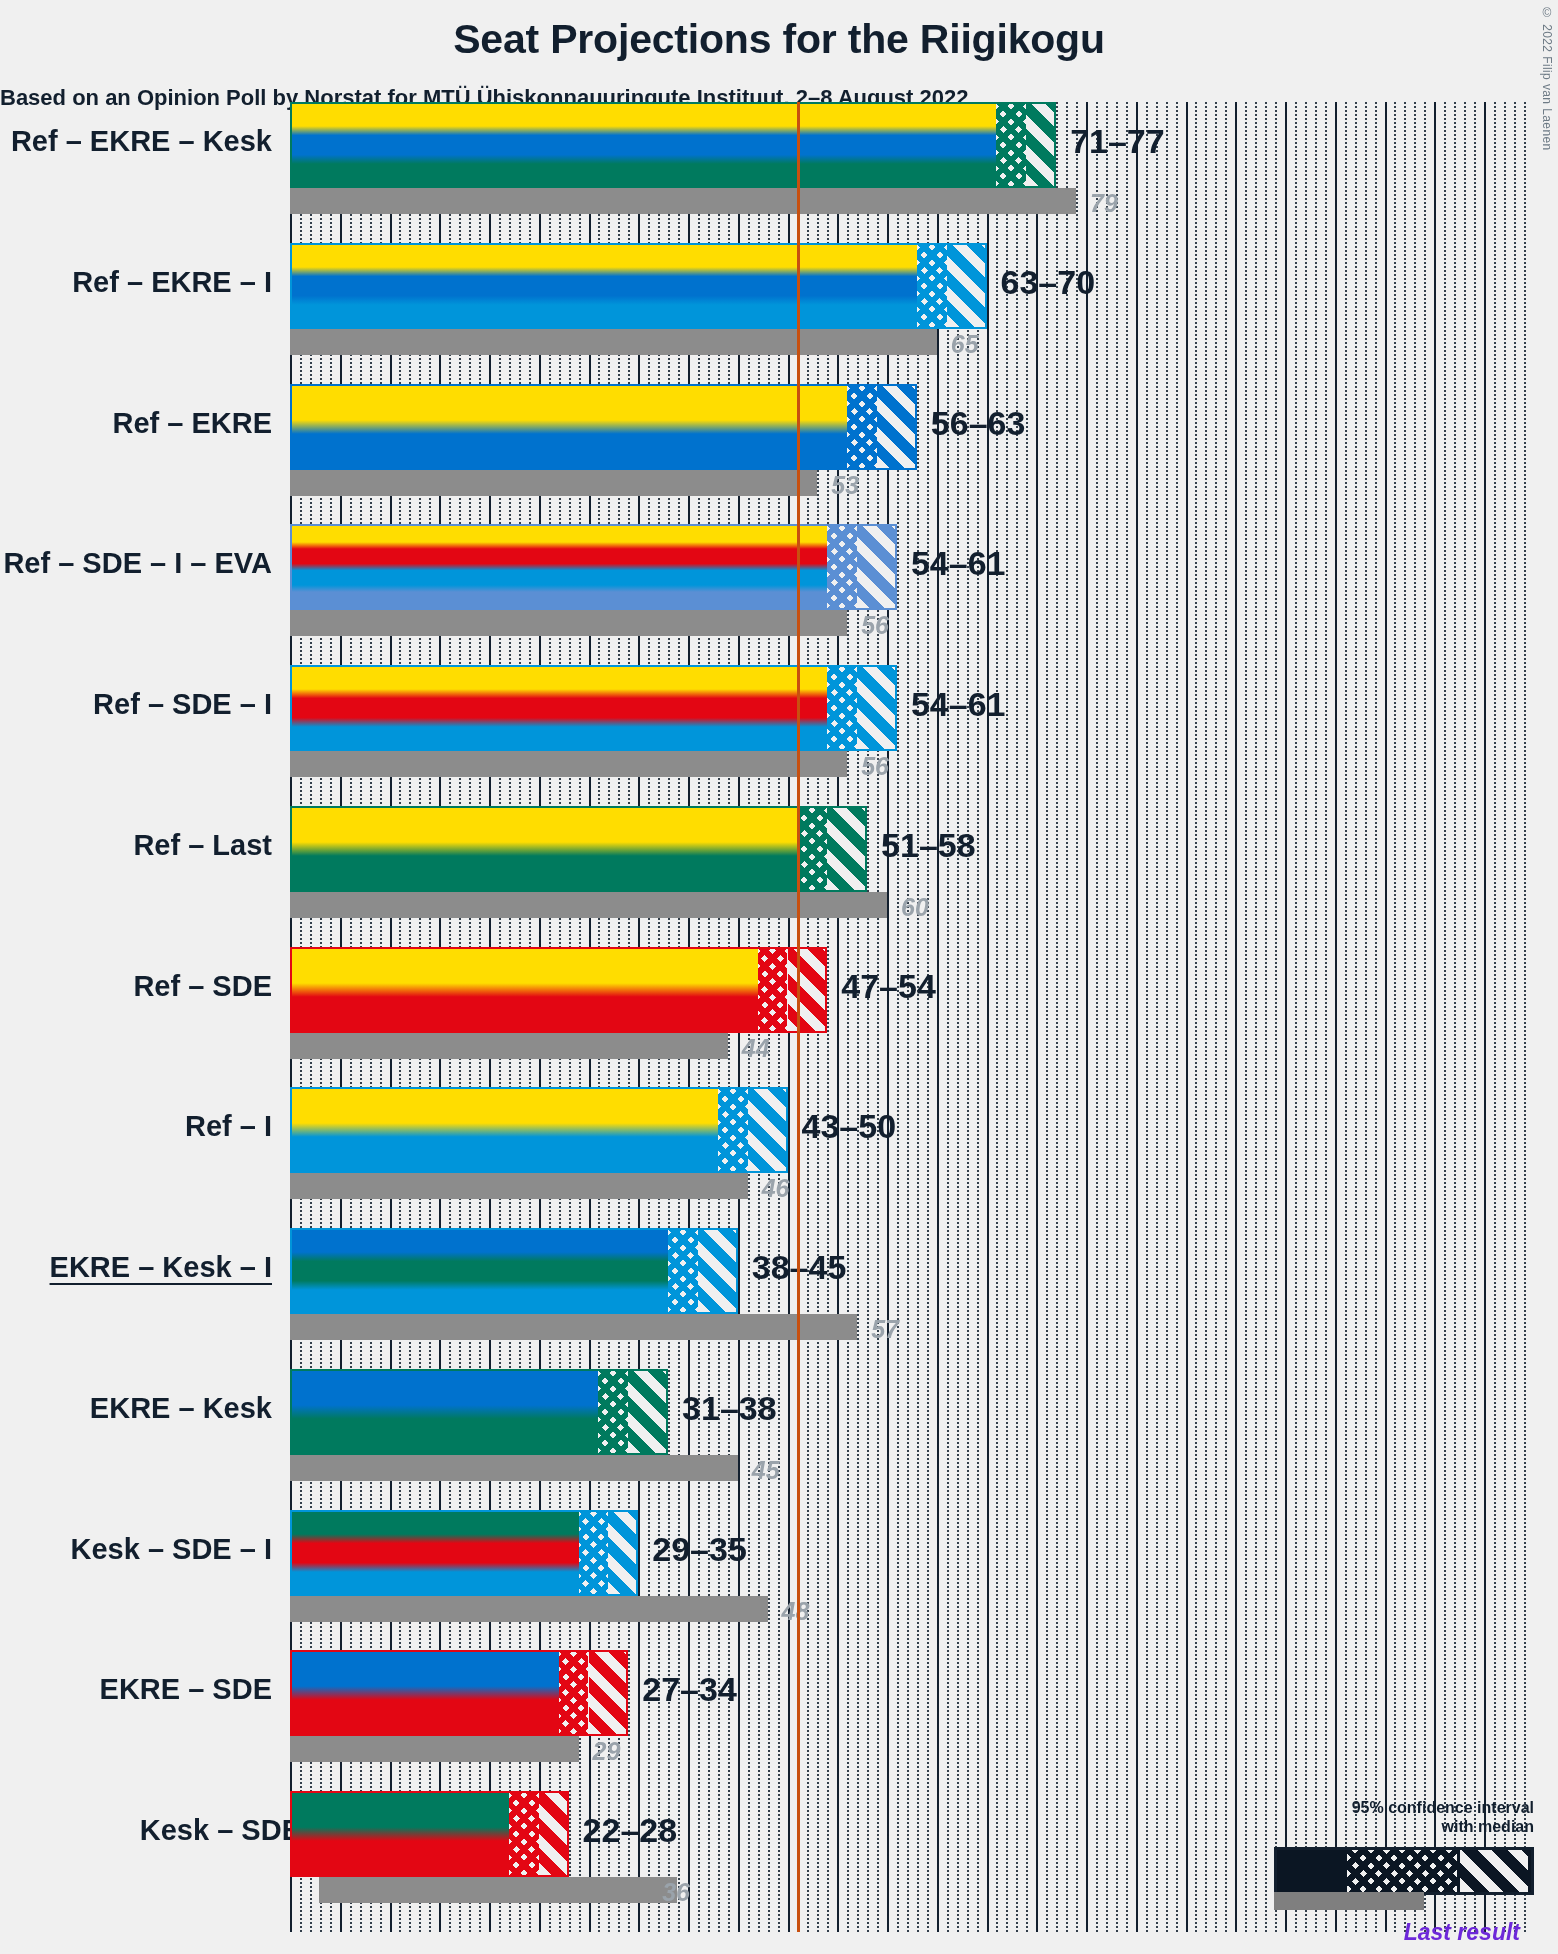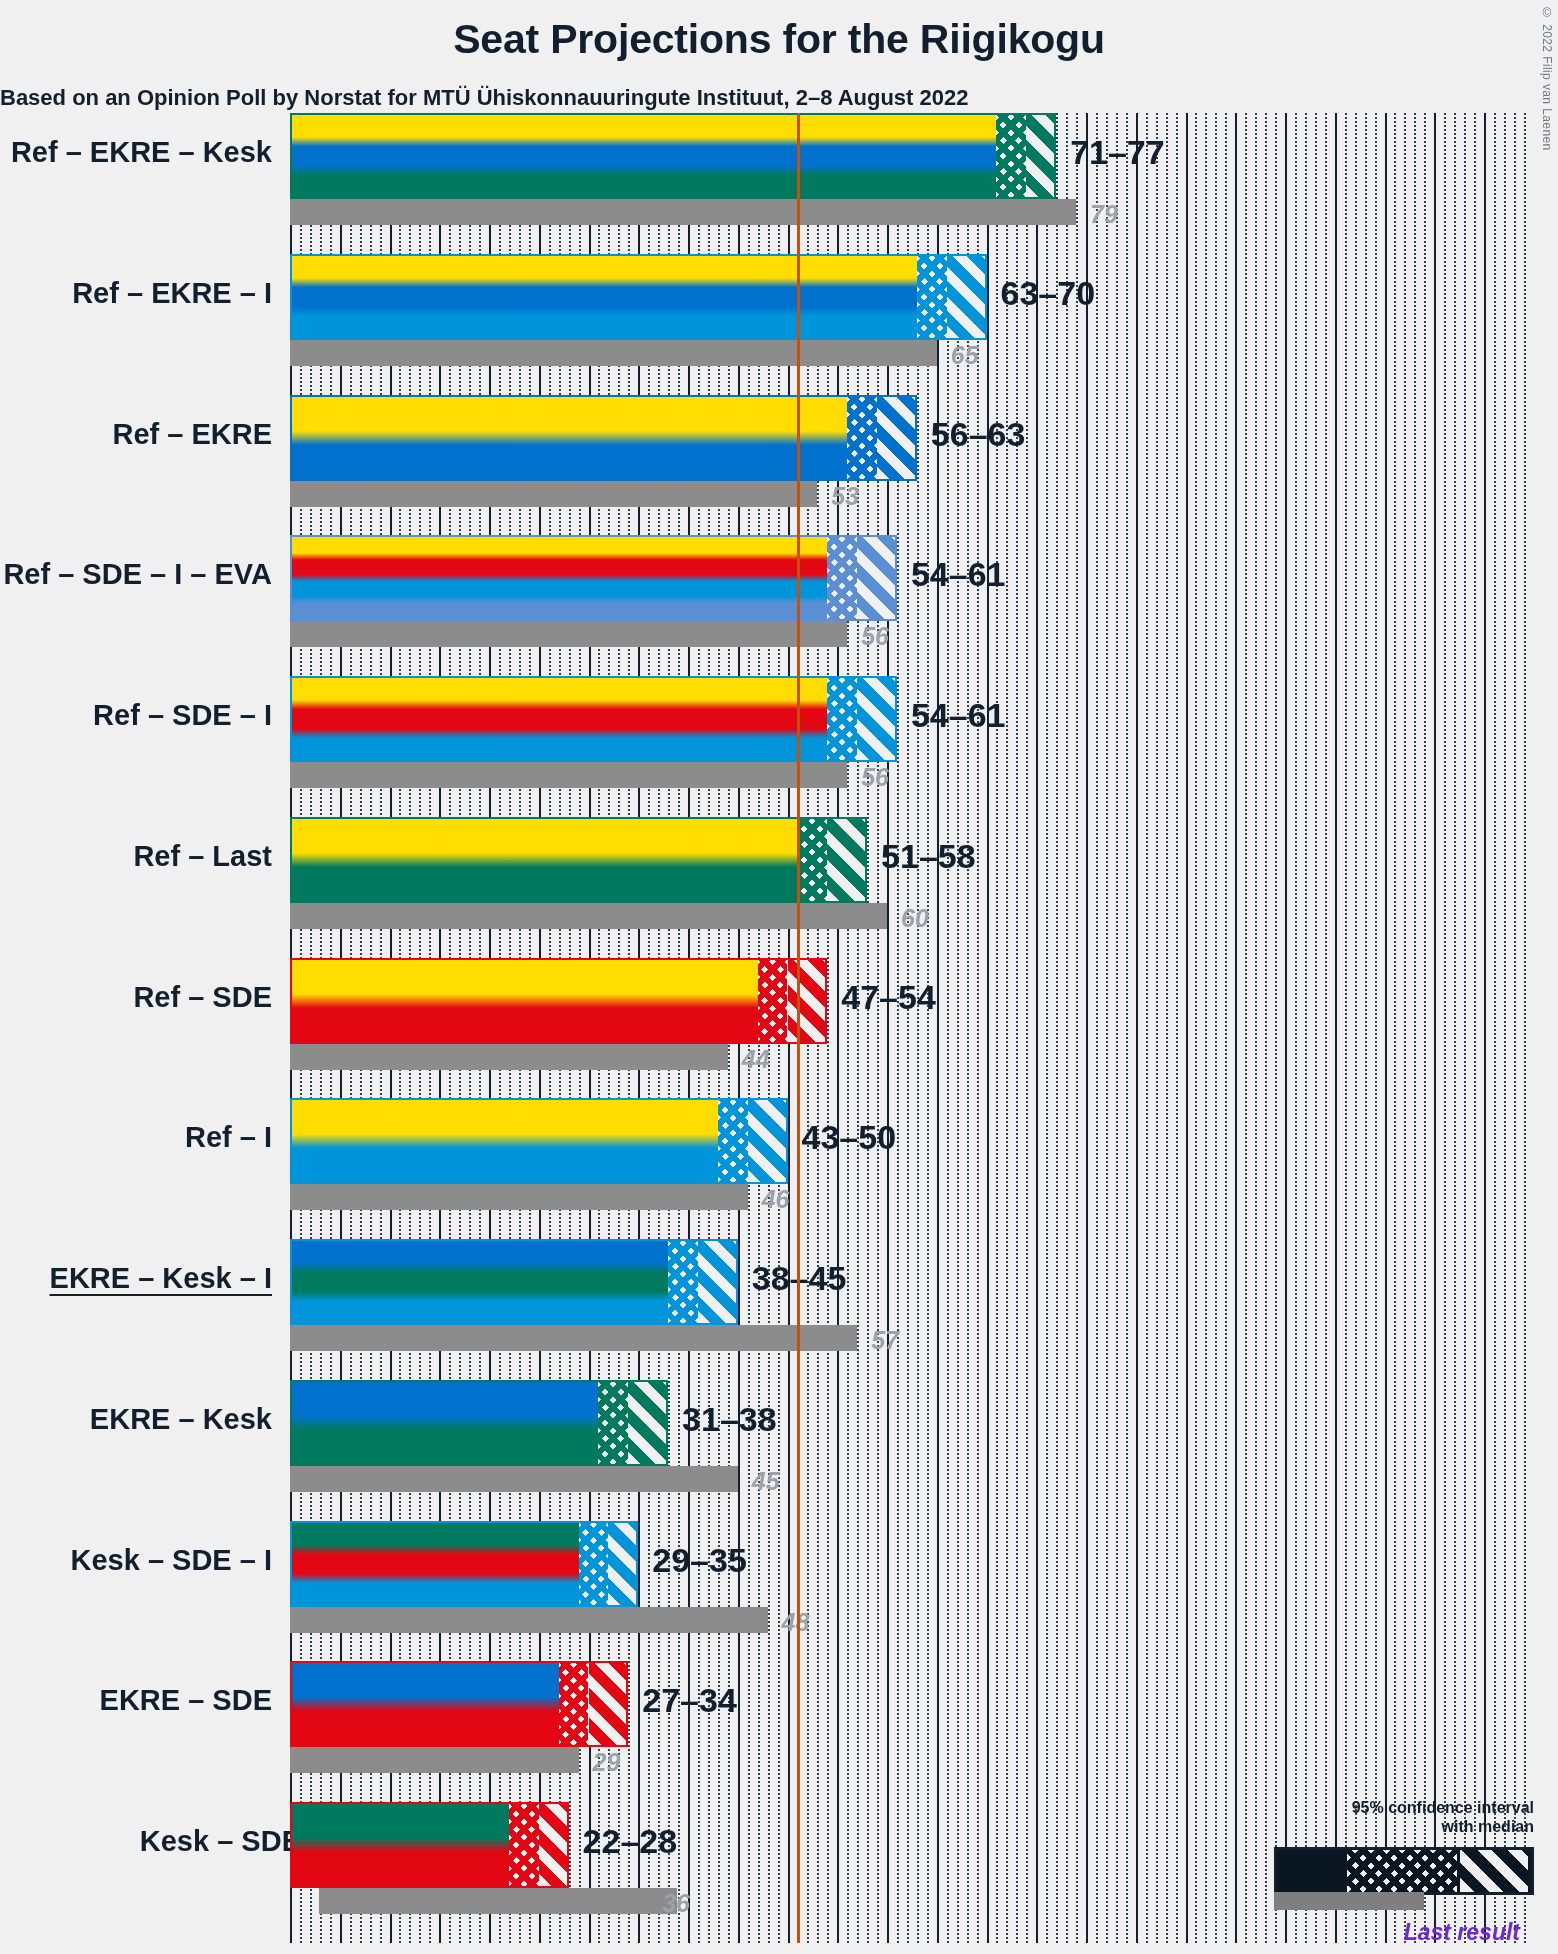--- a/index.html
+++ b/index.html
@@ -26,21 +26,21 @@
   }
   #copyright{
     position:absolute;top:6px;right:4px;
     font-size:12px;color:#6E7B86;
     writing-mode:vertical-rl;
     letter-spacing:.4px;
   }
   
   #plot{
     position:absolute;
-    left:290px;top:113px;
+    left:290px;top:102px;
     width:1240px;height:1830px;
   }
   .row{position:absolute;left:0;width:1240px;}
   
   .gridband{
     position:absolute;left:0;top:0;height:100%;width:1240px;
     pointer-events:none;
   }
   .minortick{
     position:absolute;top:0;width:0;height:100%;

